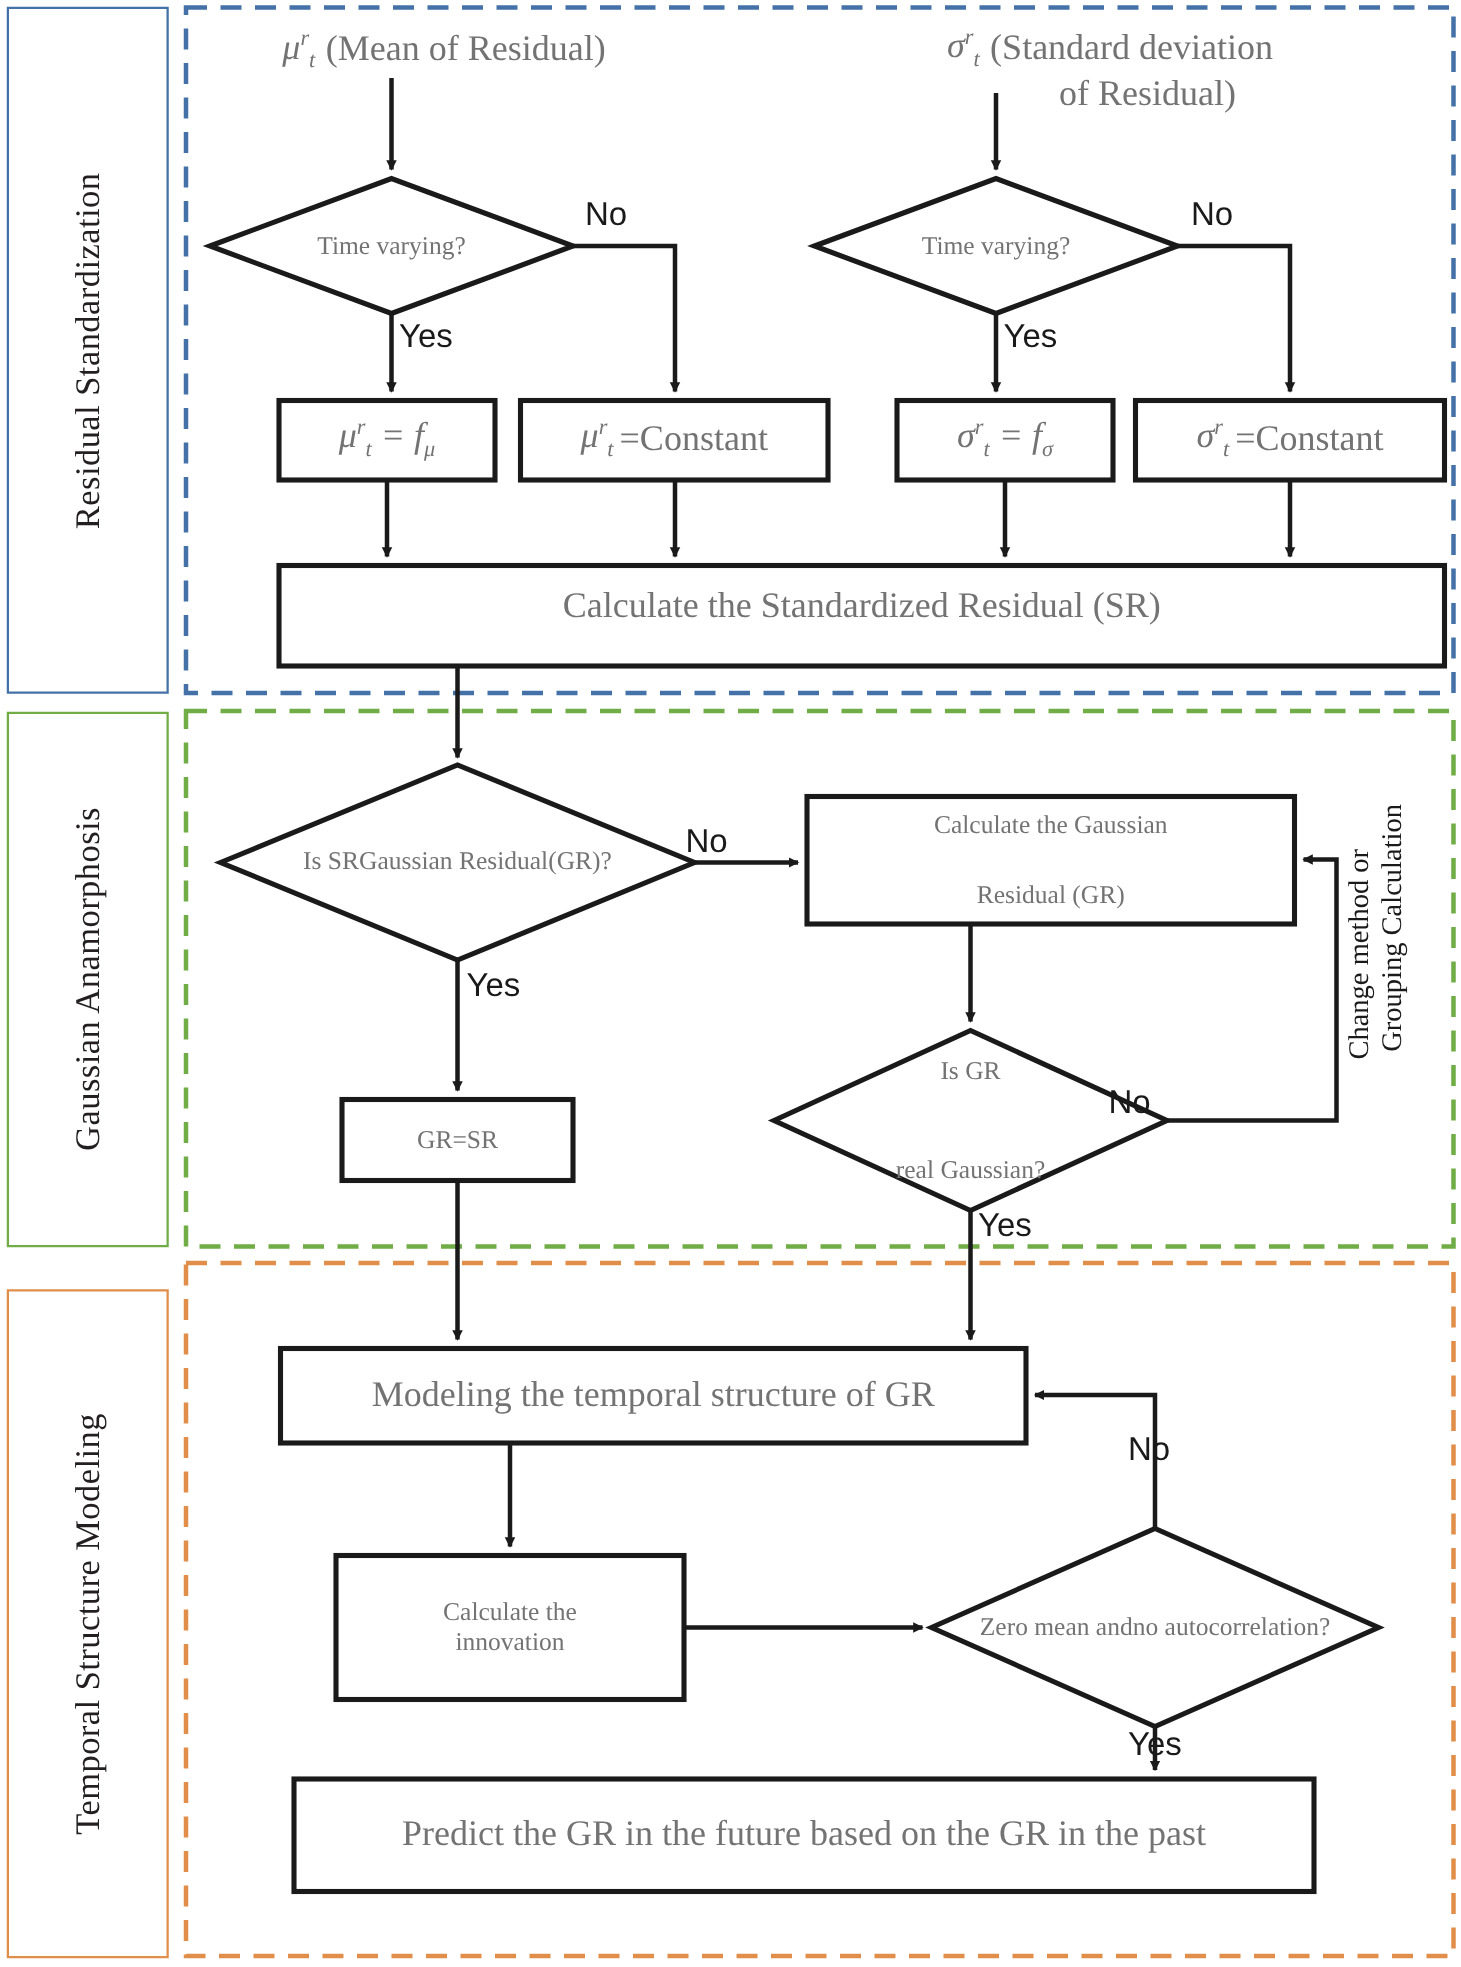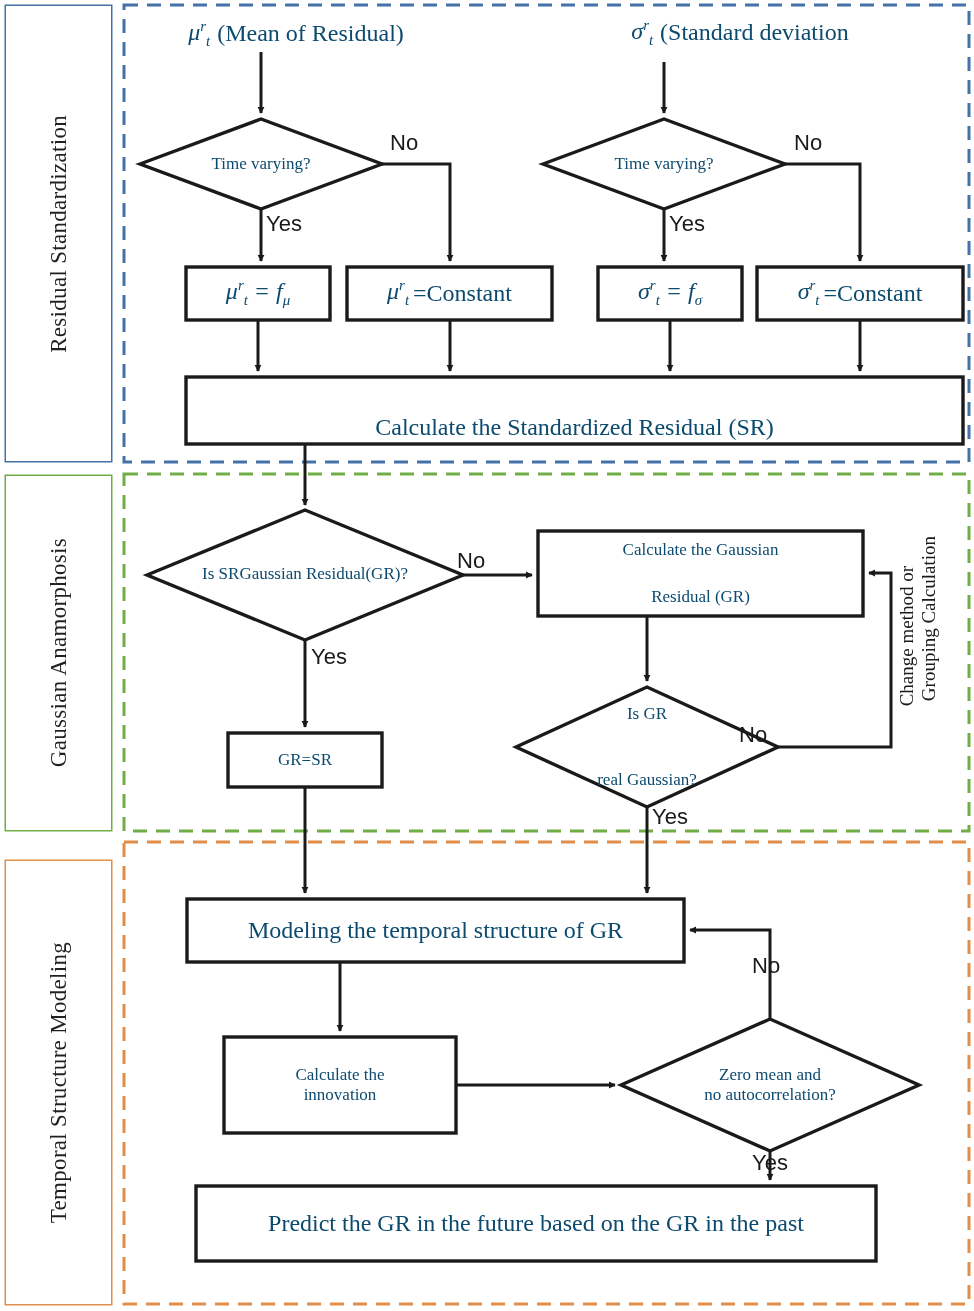--- a/index.html
+++ b/index.html
@@ -19,21 +19,21 @@
     font-size:23px;
     color:#231f20;
     letter-spacing:.3px;
     white-space:nowrap;
   }
   .node-text{
     position:absolute;
     display:flex;align-items:center;justify-content:center;
     text-align:center;
     font-family:"Liberation Serif", serif;
-    color:#0c4a6e;
+    color:#737373;
     pointer-events:none;
     line-height:1.16;
   }
   .edge-label{
     position:absolute;
     font-family:Liberation Sans, sans-serif;
     font-size:22px;
     color:#1a1a1a;
     white-space:nowrap;
   }
@@ -143,20 +143,23 @@
     <span class="math">μ<sup>r</sup><sub>t</sub></span>
     <span style="display:inline-block;width:7px;"></span>
     <span>(Mean of Residual)</span>
   </div>
 
   <div class="node-text fs24" style="left:540px;top:16px;width:400px;height:34px;">
     <span class="math">σ<sup>r</sup><sub>t</sub></span>
     <span style="display:inline-block;width:7px;"></span>
     <span>(Standard deviation</span>
   </div>
+  <div class="node-text fs24" style="left:600px;top:48px;width:330px;height:32px;">
+    <span>of Residual)</span>
+  </div>
 
   <div class="node-text fs23" style="left:161px;top:146px;width:200px;height:36px;">
     <span>Time varying?</span>
   </div>
   <div class="node-text fs23" style="left:564px;top:146px;width:200px;height:36px;">
     <span>Time varying?</span>
   </div>
 
   <div class="node-text fs24" style="left:186px;top:267px;width:144px;height:53px;">
     <span class="math">μ<sup>r</sup><sub>t</sub>&nbsp;=&nbsp;<span style="font-style:italic;">f</span><sub>μ</sub></span>
@@ -168,21 +171,21 @@
   </div>
   <div class="node-text fs24" style="left:598px;top:267px;width:144px;height:53px;">
     <span class="math">σ<sup>r</sup><sub>t</sub>&nbsp;=&nbsp;<span style="font-style:italic;">f</span><sub>σ</sub></span>
   </div>
   <div class="node-text fs24" style="left:757px;top:267px;width:206px;height:53px;">
     <span class="math">σ<sup>r</sup><sub>t</sub></span>
     <span style="display:inline-block;width:4px;"></span>
     <span style="font-style:normal;">=Constant</span>
   </div>
 
-  <div class="node-text fs24" style="left:186px;top:391px;width:777px;height:74px;">
+  <div class="node-text fs24" style="left:186px;top:368px;width:777px;height:74px;">
     <span>Calculate the Standardized Residual (SR)</span>
   </div>
 
   <div class="node-text fs23" style="left:175px;top:524px;width:260px;height:100px;">
     <span>Is SR</span>
     <span>Gaussian Residual</span>
     <span>(GR)?</span>
   </div>
 
   <div class="node-text fs23" style="left:538px;top:531px;width:325px;height:85px;flex-direction:column;gap:27px;">
@@ -201,21 +204,21 @@
 
   <div class="node-text fs24" style="left:187px;top:899px;width:497px;height:63px;text-align:right;">
     <span>Modeling the temporal structure of GR</span>
   </div>
 
   <div class="node-text fs23" style="left:224px;top:1037px;width:232px;height:96px;flex-direction:column;">
     <span>Calculate the</span>
     <span>innovation</span>
   </div>
 
-  <div class="node-text fs23" style="left:650px;top:1053px;width:240px;height:64px;flex-direction:column;">
+  <div class="node-text fs23" style="left:650px;top:1053px;width:240px;height:64px;flex-direction:row;">
     <span>Zero mean and</span>
     <span>no autocorrelation?</span>
   </div>
 
   <div class="node-text fs24" style="left:196px;top:1186px;width:680px;height:75px;align-items:center;">
     <span>Predict the GR in the future based on the GR in the past</span>
   </div>
 
   <div class="edge-label" style="left:390px;top:130px;">No</div>
   <div class="edge-label" style="left:266px;top:211px;">Yes</div>

